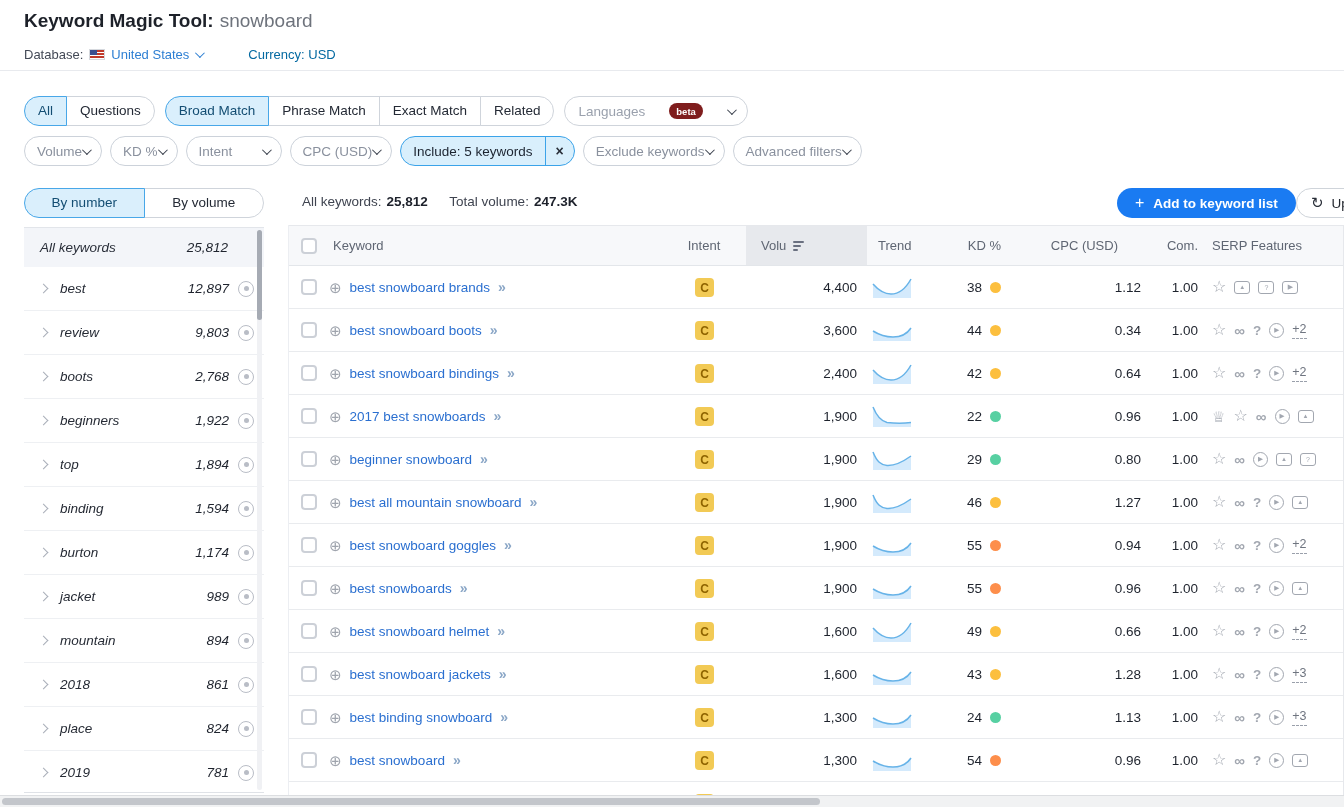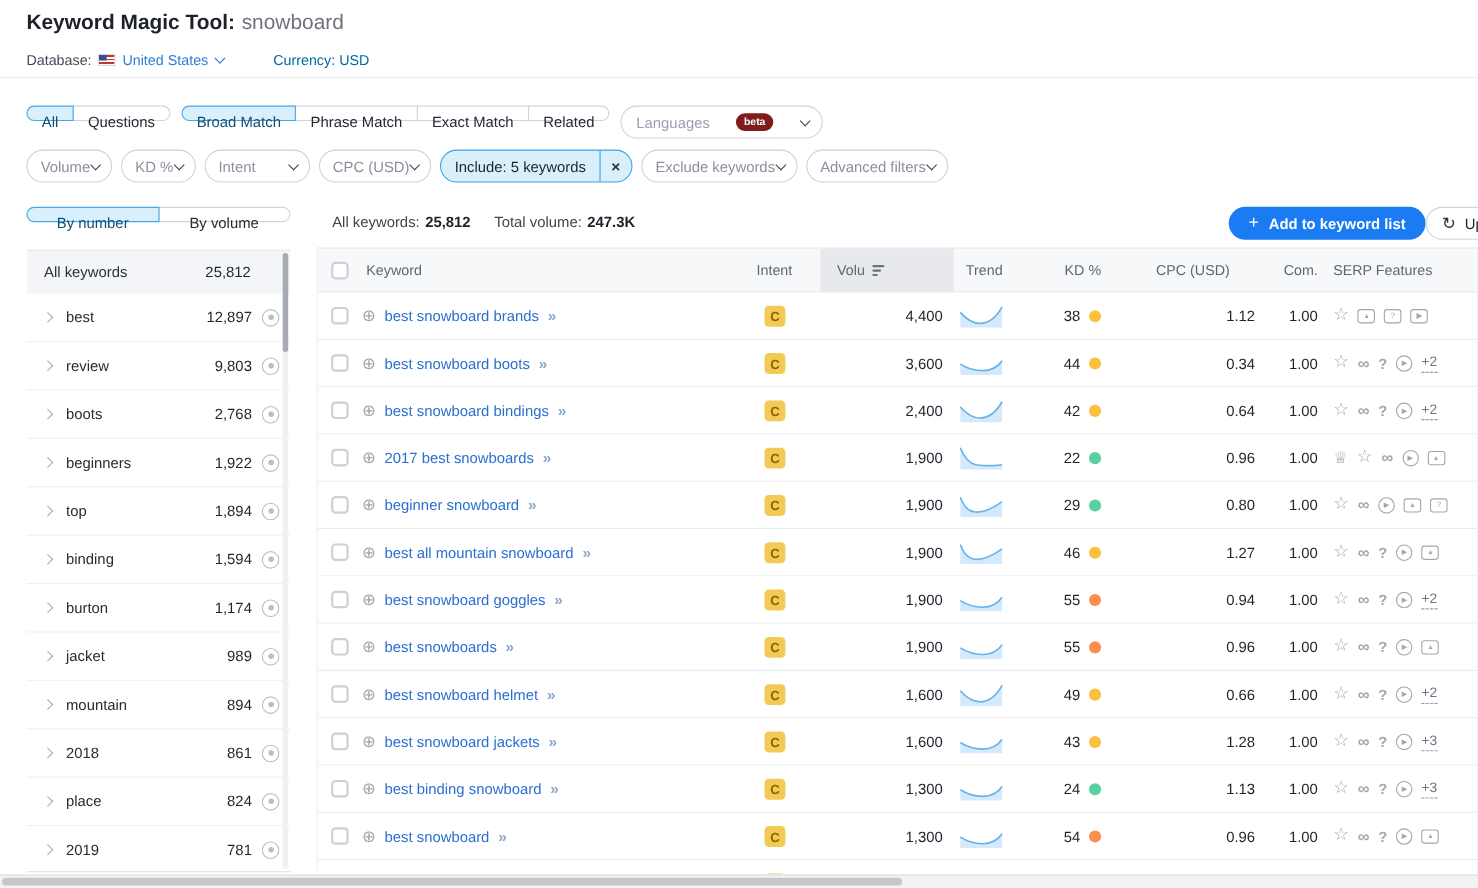--- a/index.html
+++ b/index.html
@@ -15,42 +15,42 @@
   .flag::after { content:""; position:absolute; left:0; top:0; width:7px; height:5px; background:#3a4d8f; }
   .db-link { color:#2d7fd3; cursor:pointer; display:flex; align-items:center; gap:6px; }
   .chev { width:7px; height:7px; border-right:1.7px solid currentColor; border-bottom:1.7px solid currentColor; transform:rotate(45deg) translateY(-2px); display:inline-block; }
   .chev-blue { color:#2d7fd3; }
   .chev-dark { color:#3c424e; }
   .currency { margin-left:40px; color:#0369a1; }
 
   
   .match-row { position:absolute; left:24px; top:96px; display:flex; gap:10px; }
   .tab-group { display:flex; }
-  .tab { height:14px; line-height:28px; padding:0 13px; font-size:13.5px; color:#242a35; background:#fff;
+  .tab { height:30px; line-height:28px; padding:0 13px; font-size:13.5px; color:#242a35; background:#fff;
     border:1px solid #cfd4db; margin-left:-1px; cursor:pointer; white-space:nowrap; }
   .tab:first-child { border-top-left-radius:15px; border-bottom-left-radius:15px; margin-left:0; }
   .tab:last-child { border-top-right-radius:15px; border-bottom-right-radius:15px; }
   .tab.sel { background:#daeffc; border-color:#48a7e8; color:#134d72; z-index:2; position:relative; }
   .lang-pill { height:30px; border:1px solid #cfd4db; border-radius:15px; display:flex; align-items:center; gap:24px; padding:0 13px; cursor:pointer; }
   .lang-label { font-size:13.5px; color:#9aa1ad; }
   .beta-badge { background:#7f1d1d; color:#fff; font-size:9.5px; font-weight:700; border-radius:8px; padding:2.5px 7px; }
 
   
   .filter-row { position:absolute; left:24px; top:136px; display:flex; gap:8px; }
   .filter-pill { height:30px; border:1px solid #ccd2da; border-radius:15px; display:flex; align-items:center; 
     padding:0 12px; font-size:13.5px; color:#8a919e; cursor:pointer; white-space:nowrap; background:#fff; }
   .filter-pill.wide { min-width:96px; justify-content:space-between; }
   .filter-pill.active { background:#d9effc; border-color:#3ba3e9; color:#1c2430; padding:0; overflow:hidden; }
   .inc-label { padding:0 12px; }
   .x-seg { border-left:1px solid #3ba3e9; height:100%; display:flex; align-items:center; padding:0 10px; font-weight:700; color:#2a2f39; font-size:14px; }
 
   
   .sb-toggle { position:absolute; left:24px; top:188px; width:240px; display:flex; }
   .sb-toggle .tab { flex:1; text-align:center; padding:0; }
-  .sb-panel { position:absolute; left:24px; top:227px; width:240px; height:566px; border-top:1px solid #e2e5ea; border-bottom:1px solid #dfe2e7; overflow:hidden; }
+  .sb-panel { position:absolute; left:24px; top:227px; width:240px; height:566px; border-top:1px solid #e2e5ea; border-bottom:1px solid #dfe2e7; overflow:hidden;font-style:italic; }
   .sb-all { height:39px; background:#f3f5f9; display:flex; align-items:center; justify-content:space-between; padding:0 36px 0 16px; font-size:13.5px; color:#2a2f3a; }
   .sb-all .val { font-weight:400; color:#1f242e; }
   .sb-item { height:44px; display:flex; align-items:center; padding:0 10px 0 16px; border-bottom:1px solid #eef0f3; cursor:pointer; }
   .sb-chev { width:7px; height:7px; border-right:1.7px solid #a9aeb8; border-bottom:1.7px solid #a9aeb8; transform:rotate(-45deg); margin-right:13px; flex:0 0 auto; }
   .sb-name { font-size:13.5px; color:#262b35; flex:1; }
   .sb-count { font-size:13.5px; color:#1f242e; margin-right:9px; }
   .eye { width:16px; height:16px; border:1.6px solid #b9bdc6; border-radius:50%; position:relative; flex:0 0 auto; cursor:pointer; }
   .eye::after { content:""; position:absolute; left:50%; top:50%; width:5px; height:5px; margin:-2.5px 0 0 -2.5px; background:#b9bdc6; border-radius:50%; }
   .sb-scrollbar { position:absolute; left:257px; top:230px; width:5px; height:560px; background:#f0f1f4; border-radius:3px; }
   .sb-thumb { position:absolute; left:0; top:0; width:5px; height:90px; background:#a6abb4; border-radius:3px; }

